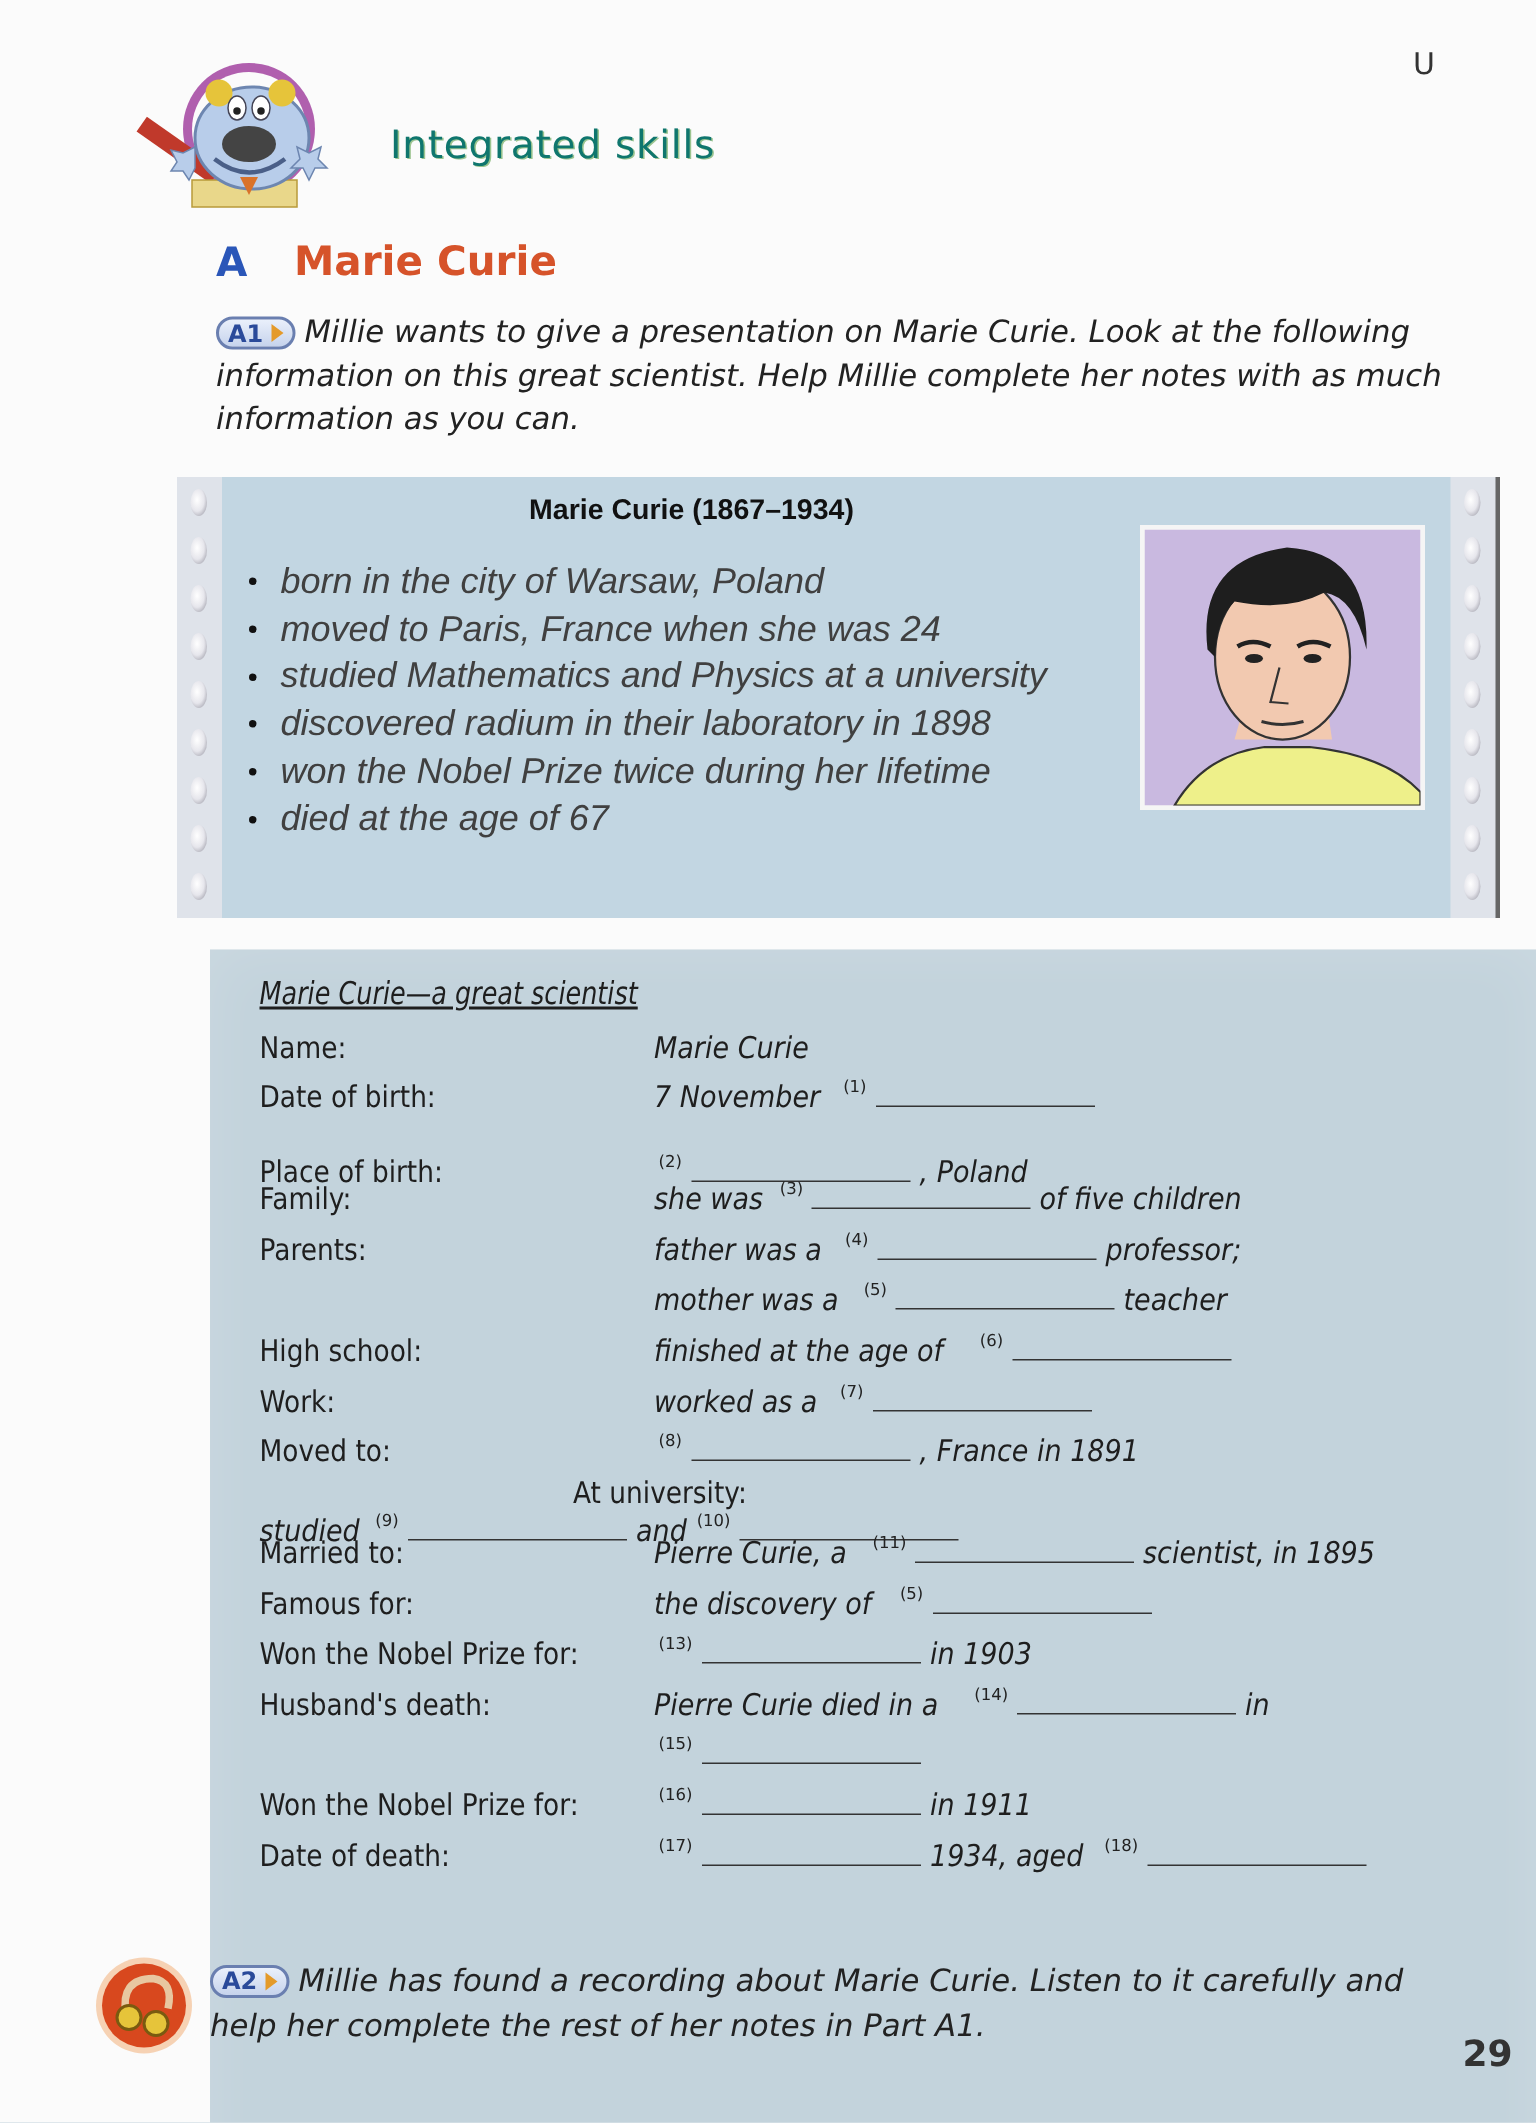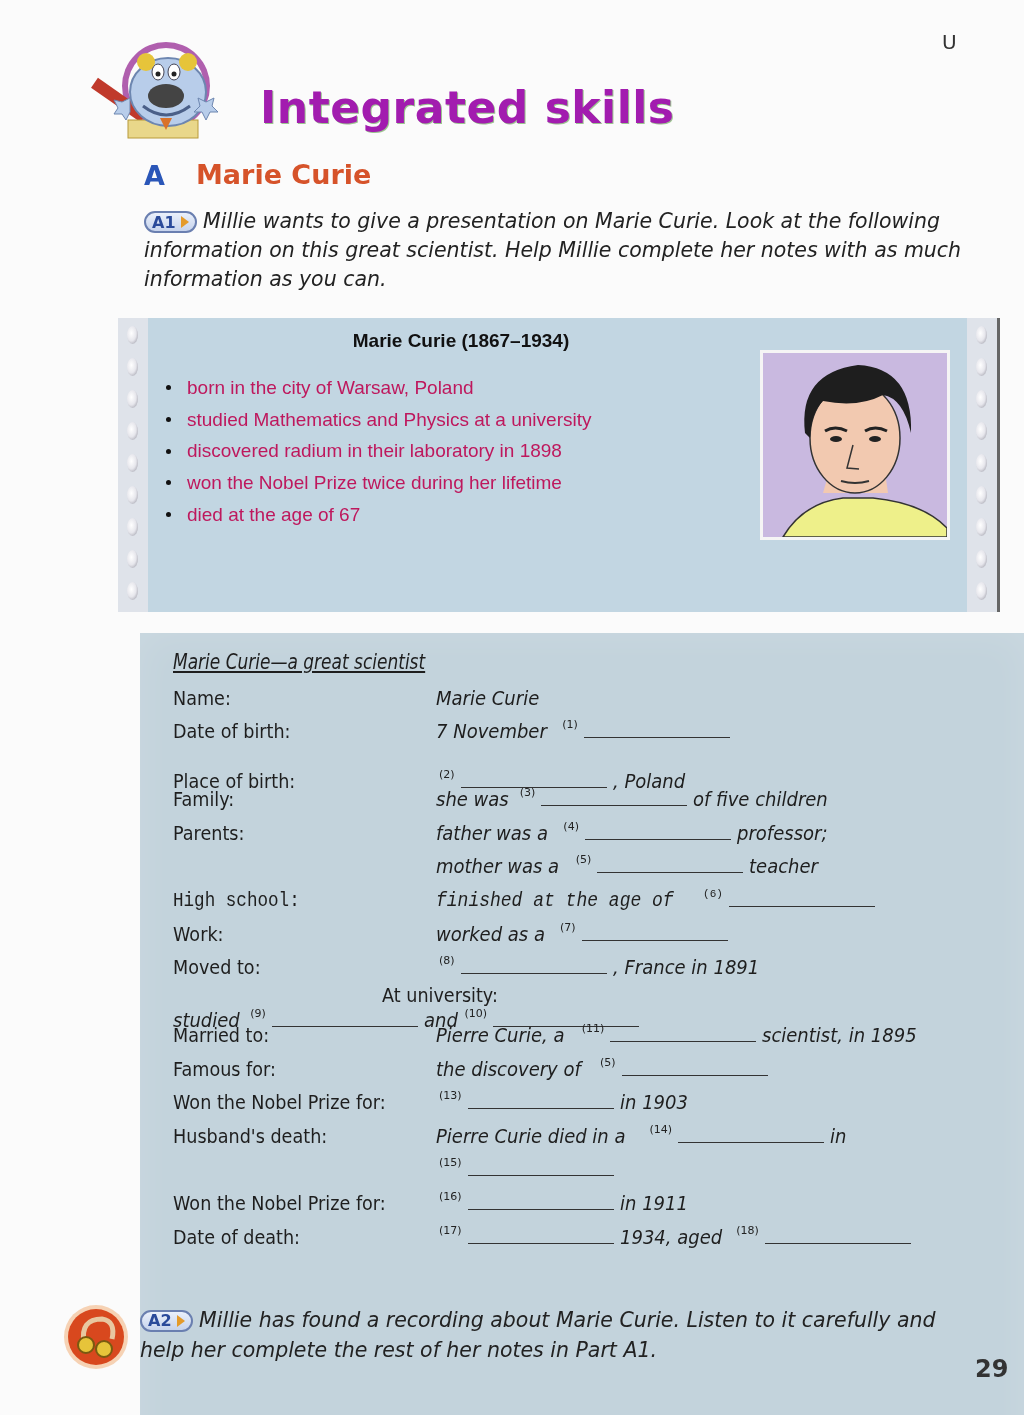--- a/index.html
+++ b/index.html
@@ -10,22 +10,22 @@
       color: #222;
     }
     .abs { position: absolute; }
 
     
     .corner-mark { left: 942px; top: 30px; font-size: 20px; color: #333; }
 
     
     .mascot { left: 88px; top: 38px; width: 170px; height: 110px; }
     .section-title {
-      left: 260px; top: 82px; font-size: 44px; font-weight: bold;
-      color: #a21caf; letter-spacing: 0.5px;
+      left: 260px; top: 82px; font-size: 26px; font-weight: normal;
+      color: #0f766e; letter-spacing: 0.5px;
       text-shadow: 1px 1px 0 #9bc48f;
       font-family: "DejaVu Sans", sans-serif;
     }
     .sub-letter { left: 144px; top: 160px; font-size: 27px; font-weight: bold; color: #2a56b8; }
     .sub-title { left: 196px; top: 159px; font-size: 27px; font-weight: bold; color: #d6532a; }
 
     
     .badge {
       display: inline-flex; align-items: center; gap: 2px;
       height: 22px; padding: 0 6px 0 6px; border-radius: 12px;
@@ -50,21 +50,21 @@
       background: #c2d6e2;
     }
     .perf { position: absolute; top: 0; width: 30px; height: 294px; background: #dfe3ea; }
     .perf.left { left: 0; }
     .perf.right { right: 0; border-right: 3px solid #666; }
     .hole {
       position: absolute; left: 9px; width: 11px; height: 18px; border-radius: 50%;
       background: radial-gradient(ellipse at 40% 40%, #fff 0%, #e6e6ec 50%, #8a8a96 100%);
     }
     .info-title { left: 205px; top: 12px; width: 276px; text-align: center; font-weight: bold; font-size: 19px; color: #111; font-family: "Liberation Sans", sans-serif; }
-    .facts { left: 38px; top: 54px; margin: 0; padding: 0; list-style: none; font-family: "Liberation Sans", sans-serif; font-size: 19px; color: #be185d; }
+    .facts { left: 38px; top: 54px; margin: 0; padding: 0; list-style: none; font-family: "Liberation Sans", sans-serif; font-size: 24px; color: #404040; font-style: italic; }
     .facts li { height: 31.7px; display: flex; align-items: center; }
     .facts .dot { width: 5px; height: 5px; border-radius: 50%; background: #111; margin: 0 16px 0 10px; }
     .portrait {
       left: 642px; top: 32px; width: 190px; height: 190px;
       background: #f5f5f5; padding: 3px; box-sizing: border-box;
     }
 
     
     .notes-card {
       left: 140px; top: 633px; width: 858px; height: 836px;
@@ -150,20 +150,24 @@
       <div class="hole" style="top: 264px;"></div>
     </div>
   <div class="abs info-title">Marie Curie (1867–1934)</div>
   <ul class="abs facts" id="facts">
       <li>
         <span class="dot"></span>
         <span>born in the city of Warsaw, Poland</span>
       </li>
       <li>
         <span class="dot"></span>
+        <span>moved to Paris, France when she was 24</span>
+      </li>
+      <li>
+        <span class="dot"></span>
         <span>studied Mathematics and Physics at a university</span>
       </li>
       <li>
         <span class="dot"></span>
         <span>discovered radium in their laboratory in 1898</span>
       </li>
       <li>
         <span class="dot"></span>
         <span>won the Nobel Prize twice during her lifetime</span>
       </li>
@@ -234,21 +238,21 @@
       </div>
       <div class="row" style="top: 215px;">
         <span class="lbl"></span>
         <span class="content">
           <span class="txt">mother was a</span>
           <span class="num">(5)</span>
           <span class="blank"></span>
           <span class="txt">teacher</span>
         </span>
       </div>
-      <div class="row" style="top: 249px; font-family: Liberation Mono, monospace;">
+      <div class="row" style="top: 249px;">
         <span class="lbl">High school:</span>
         <span class="content">
           <span class="txt">finished at the age of</span>
           <span class="num">(6)</span>
           <span class="blank"></span>
         </span>
       </div>
       <div class="row" style="top: 283px;">
         <span class="lbl">Work:</span>
         <span class="content">

